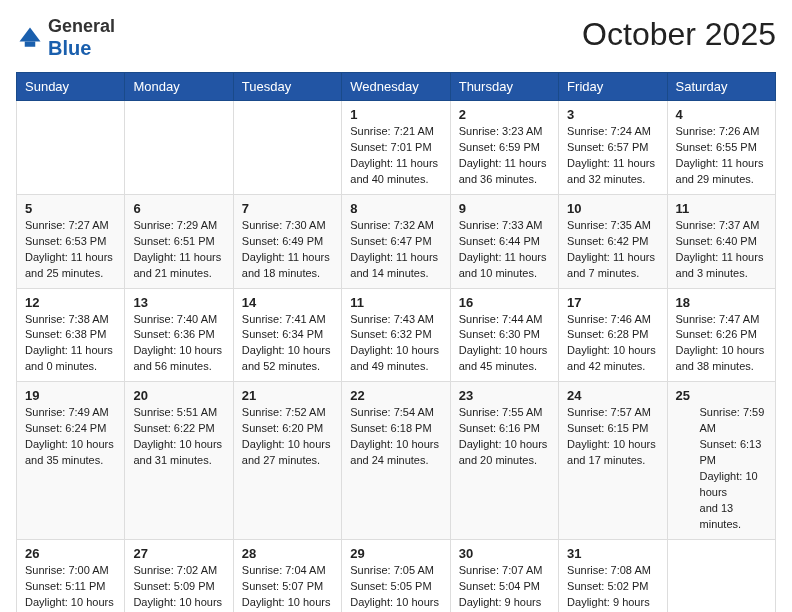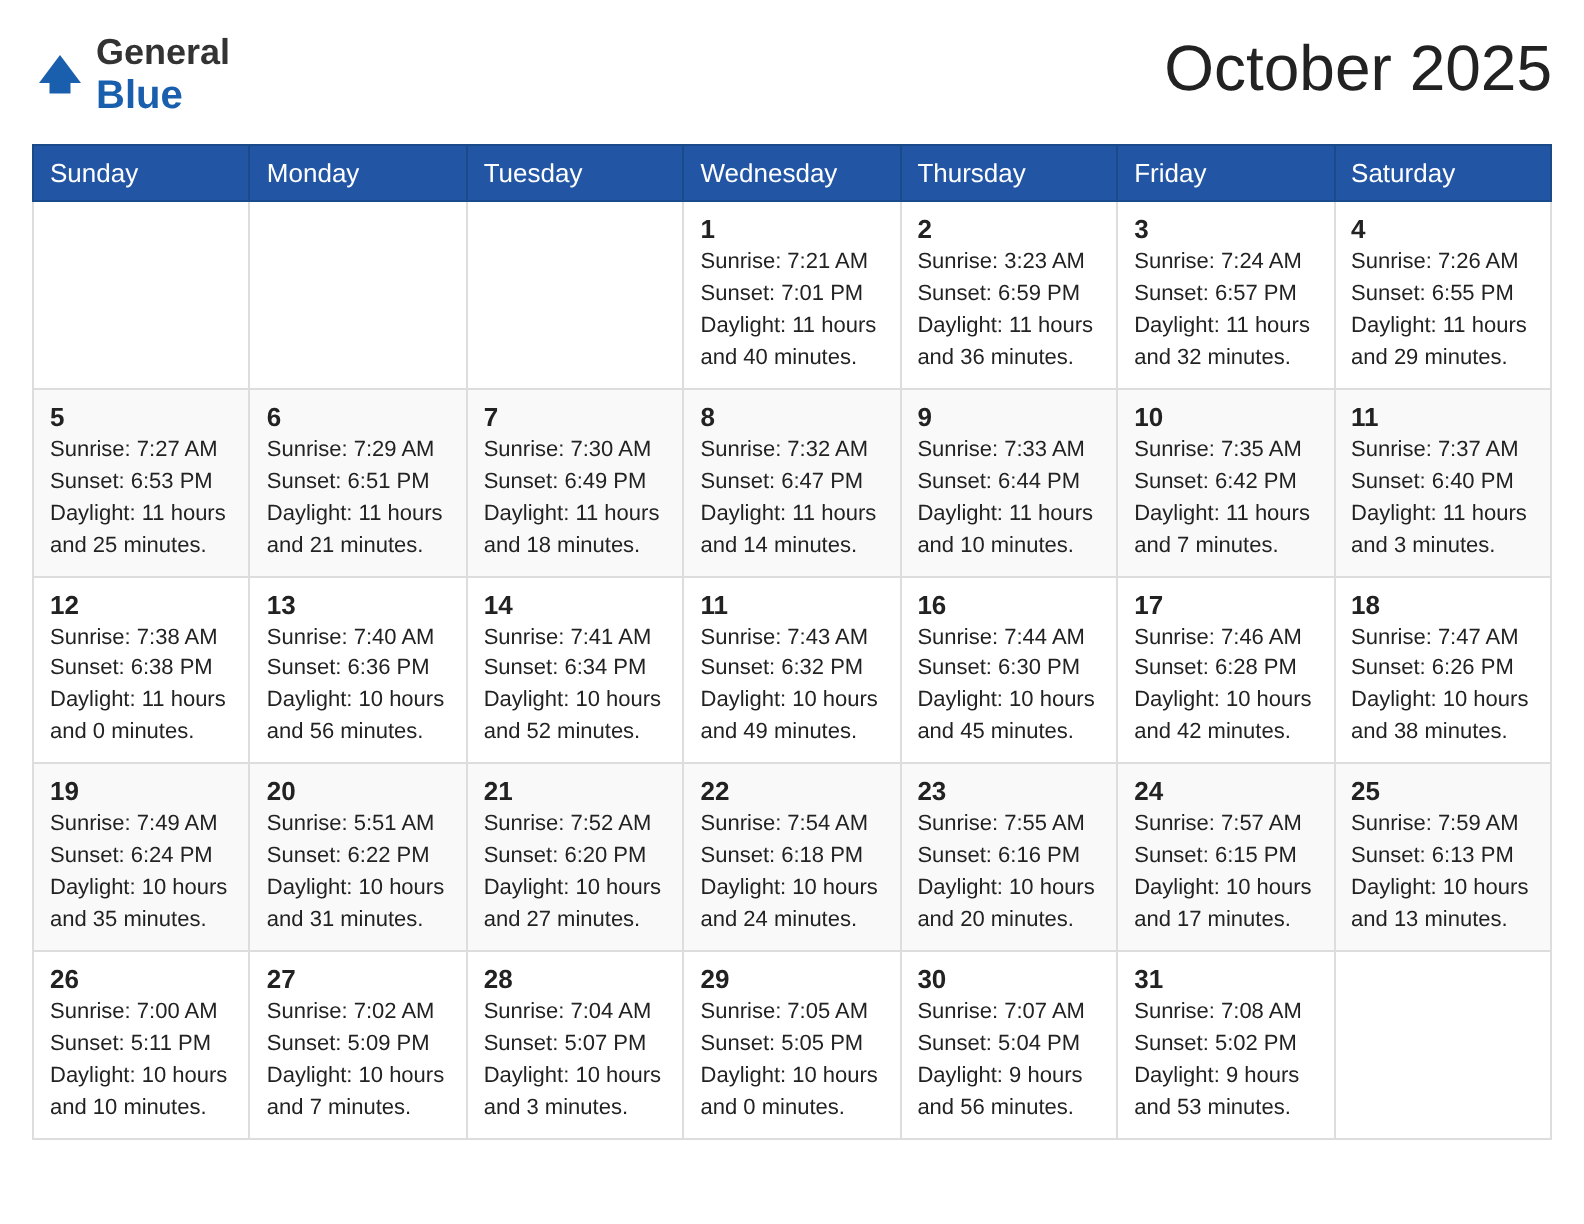--- a/index.html
+++ b/index.html
@@ -290,21 +290,21 @@
         </td>
         <td>
           <div class="day-number">24</div>
           <div class="day-info" style="white-space: pre-line;">Sunrise: 7:57 AM
 Sunset: 6:15 PM
 Daylight: 10 hours
 and 17 minutes.</div>
         </td>
         <td>
           <div class="day-number">25</div>
-          <div class="day-info" style="white-space: pre-line;">Sunrise: 7:59 AM
+          <div class="day-info" style="white-space: pre-line; margin-left: 24px;">Sunrise: 7:59 AM
 Sunset: 6:13 PM
 Daylight: 10 hours
 and 13 minutes.</div>
         </td>
       </tr>
       <tr>
         <td>
           <div class="day-number">26</div>
           <div class="day-info" style="white-space: pre-line;">Sunrise: 7:00 AM
 Sunset: 5:11 PM

